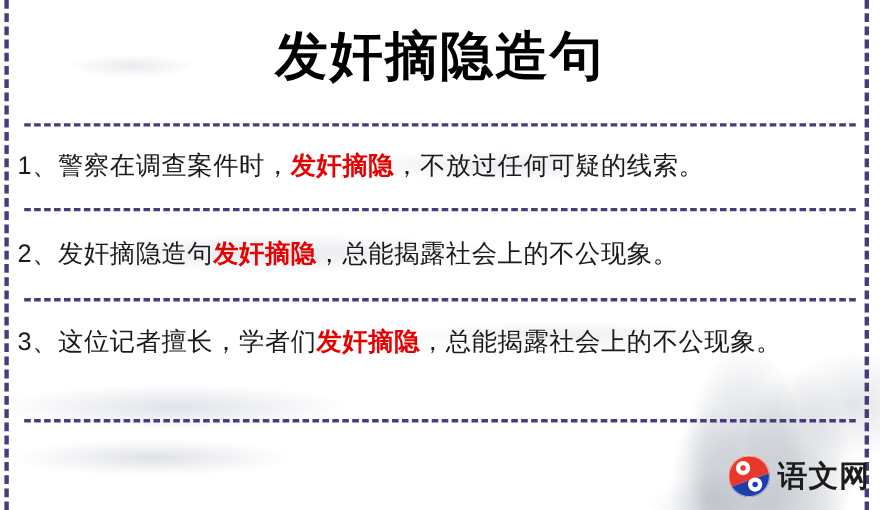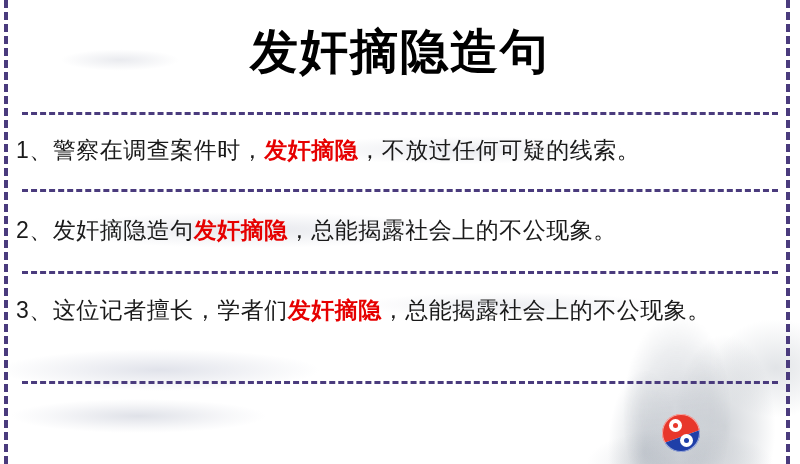--- a/index.html
+++ b/index.html
@@ -290,15 +290,16 @@
   </div>
 
   <div class="logo">
     <div class="logo-mark">
       <div class="half-red"></div>
       <div class="half-blue"></div>
       <div class="swirl-top"></div>
       <div class="swirl-bot"></div>
       <div class="ring"></div>
     </div>
+    <div class="logo-text">语文网</div>
   </div>
 
 </div>
 
 </body></html>

